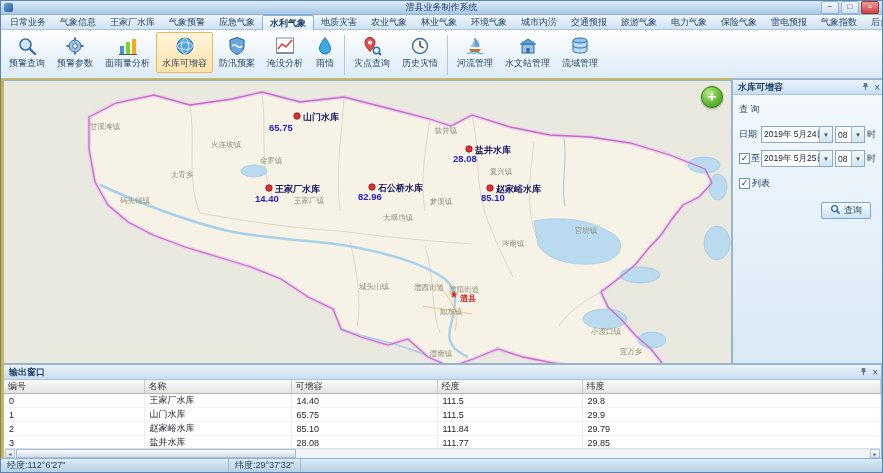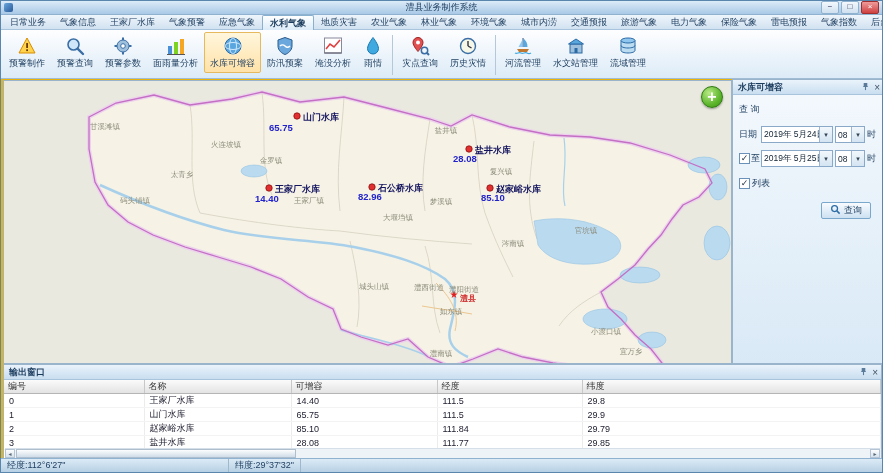--- a/index.html
+++ b/index.html
@@ -141,30 +141,20 @@
       <span class="menu-item">交通预报</span>
       <span class="menu-item">旅游气象</span>
       <span class="menu-item">电力气象</span>
       <span class="menu-item">保险气象</span>
       <span class="menu-item">雷电预报</span>
       <span class="menu-item">气象指数</span>
       <span class="menu-item">后台管理</span>
     </div>
 
   <div class="toolbar">
-    <div class="tb-item">
-      <span class="tb-icon">
-          <svg viewBox="0 0 20 20">
-            <path d="M10 2 18 17H2Z" fill="#ffd34d" stroke="#d98c00"></path>
-            <rect x="9.2" y="7" width="1.8" height="5" fill="#6b3a00"></rect>
-            <rect x="9.2" y="13.3" width="1.8" height="1.8" fill="#6b3a00"></rect>
-          </svg>
-        </span>
-      <span class="tb-label">预警制作</span>
-    </div>
     <div class="tb-item">
       <span class="tb-icon">
           <svg viewBox="0 0 20 20">
             <circle cx="8.5" cy="8.5" r="5.5" fill="#cfe6fa" stroke="#3a6ea5" stroke-width="1.6"></circle>
             <line x1="12.8" y1="12.8" x2="18" y2="18" stroke="#3a6ea5" stroke-width="2.4" stroke-linecap="round"></line>
           </svg>
         </span>
       <span class="tb-label">预警查询</span>
     </div>
     <div class="tb-item">

